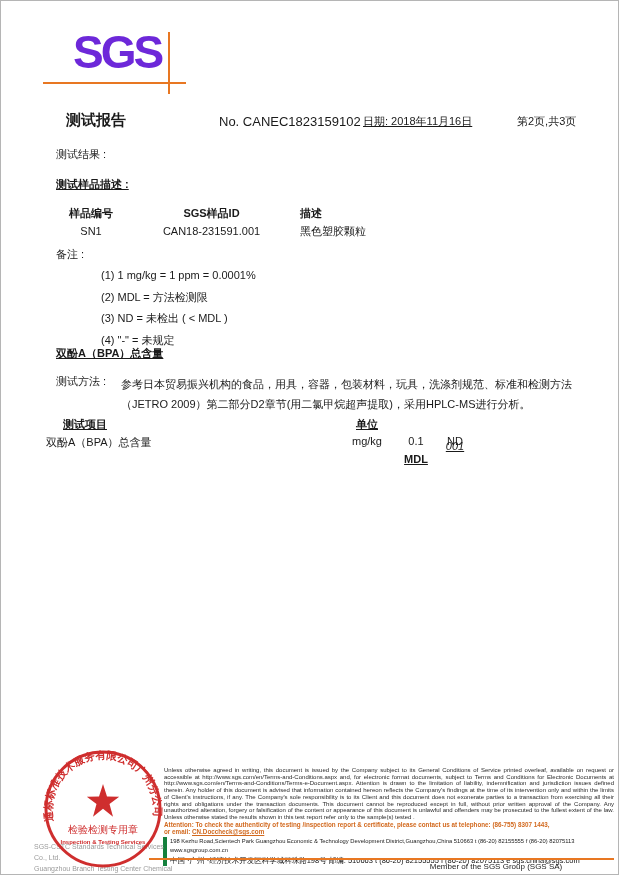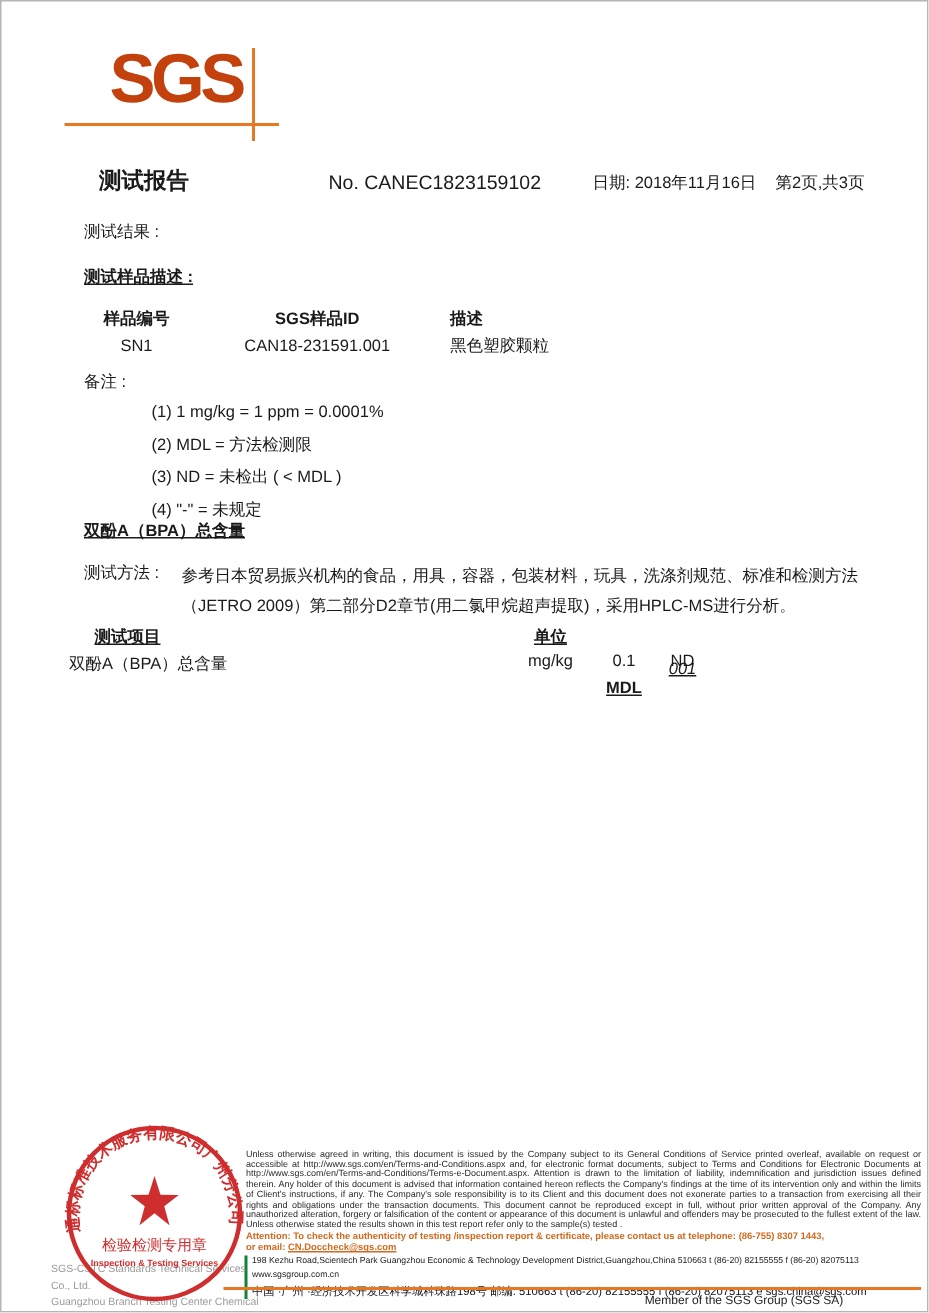--- a/index.html
+++ b/index.html
@@ -4,27 +4,27 @@
 <style>
   * { margin:0; padding:0; box-sizing:border-box; }
   html,body { background:#e9e9e9; }
   body { font-family:"Liberation Sans", sans-serif; }
   .page {
     position:relative; width:619px; height:875px; background:#ffffff;
     border:1px solid #b5b5b5; overflow:hidden; color:#1a1a1a;
   }
   
   .logo-text { position:absolute; left:72px; top:28px; font-size:46px; font-weight:bold;
-    color:#c2410c; letter-spacing:-3px; line-height:1; }
+    color:#6d28d9; letter-spacing:-3px; line-height:1; }
   .logo-hline { position:absolute; left:42px; top:81px; width:143px; height:2px; background:#e87722; }
   .logo-vline { position:absolute; left:167px; top:31px; width:2px; height:62px; background:#e87722; }
   
   .doc-title { position:absolute; left:55px; top:110px; font-size:15px; font-weight:bold;margin-left:10px; }
   .report-no { position:absolute; left:218px; top:113px; font-size:13px; }
-  .report-date { position:absolute; left:394px; top:113px; font-size:11px; }
+  .report-date { position:absolute; left:362px; top:113px; font-size:11px;text-decoration:underline; }
   .page-info { position:absolute; left:516px; top:113px; font-size:11px;text-align:center; }
   
   .body-txt { font-size:11px; }
   .results-label { position:absolute; left:55px; top:146px; }
   .sample-title { position:absolute; left:55px; top:176px; font-weight:bold; text-decoration:underline; }
   .sample-table { position:absolute; left:55px; top:203px; width:420px; }
   .sample-table .tr { display:flex; line-height:18px;gap:23px; }
   .sample-table .c1 { width:70px; text-align:center; }
   .sample-table .c2 { width:125px; text-align:center; }
   .sample-table .c3 { flex:1; padding-left:3px; }
@@ -47,21 +47,21 @@
   .rt-id   { position:absolute; left:436px; width:36px; text-align:center; }
   
   .company-lines { position:absolute; left:33px; top:840px; width:140px; font-size:7px;
     color:#9b9b9b; line-height:11px; z-index:1; }
   .stamp { position:absolute; left:40px; top:746px; z-index:2; }
   .disclaimer { position:absolute; left:163px; top:766px; width:450px; font-size:6px;
     line-height:6.7px; text-align:justify; color:#2b2b2b; }
   .attention { position:absolute; left:163px; top:820px; width:450px; font-size:6.3px;
     font-weight:bold; color:#d2691e; line-height:7px; }
   .attention .email { text-decoration:underline; }
-  .addr-block { position:absolute; left:162px; top:836px; width:451px; border-left:2px solid #15803d;
+  .addr-block { position:absolute; left:162px; top:836px; width:451px; border-left:4px solid #15803d;
     padding-left:3px; }
   .addr-en { font-size:5.8px; color:#222; line-height:9px; }
   .addr-cn { font-size:7.5px; color:#111; line-height:11px; }
   .footer-rule { position:absolute; left:148px; top:857px; width:465px; height:2px; background:#e87722; }
   .member { position:absolute; left:380px; top:861px; width:230px; text-align:center; font-size:8px; color:#222; }
 </style>
 </head>
 <body>
 
 <div class="page">

